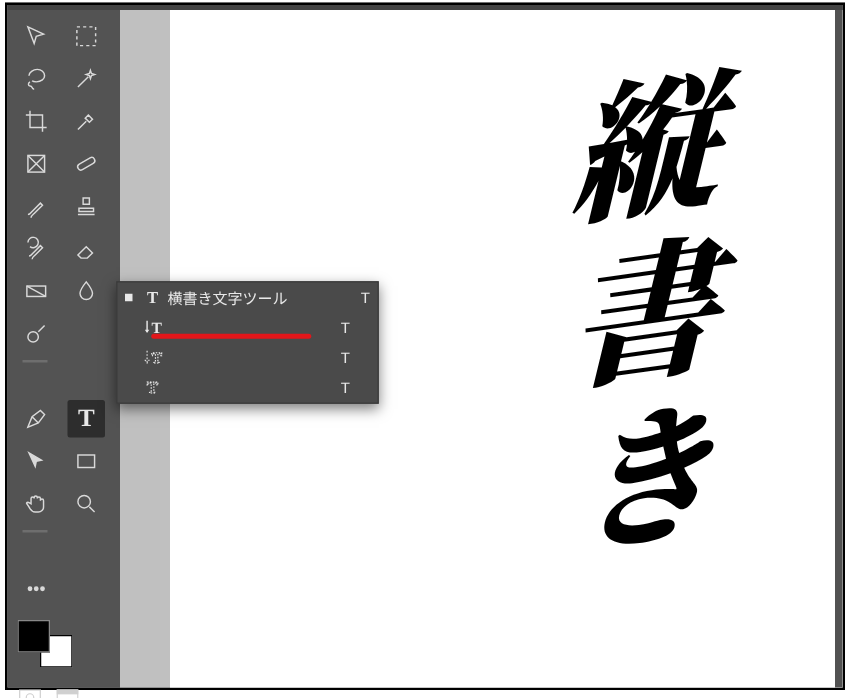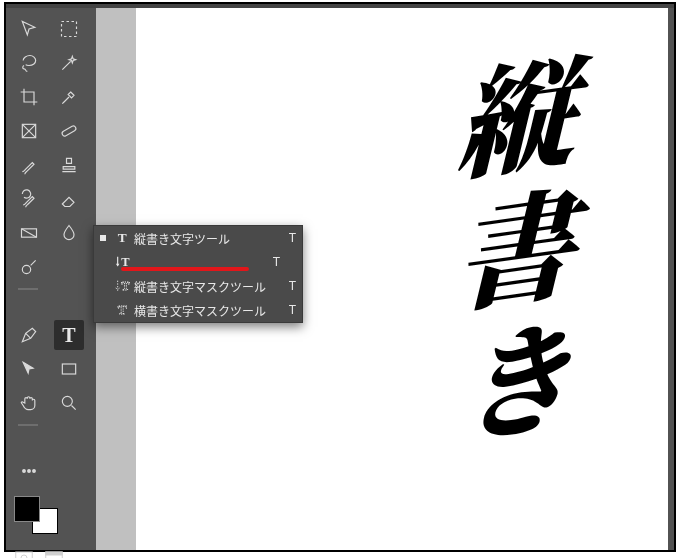--- a/index.html
+++ b/index.html
@@ -243,21 +243,21 @@
   </div>
 
   <div class="flyout">
     <div class="flyout-row">
       <span class="dot"></span>
       <span class="ico">
         <svg viewBox="0 0 18 18">
             <text x="3" y="14" font-family="Georgia,serif" font-size="15" font-weight="700">T</text>
           </svg>
       </span>
-      <span>縦書き文字ツール</span>
+      <span>横書き文字ツール</span>
       <span class="sc">T</span>
     </div>
     <div class="flyout-row">
       <span class="dot hidden"></span>
       <span class="ico">
         <svg viewBox="0 0 18 18">
             <path d="M3 3v10" stroke="#e8e8e8" stroke-width="1.3" fill="none"></path>
             <path d="M1 11l2 3 2-3" fill="#e8e8e8"></path>
             <text x="7" y="14" font-family="Georgia,serif" font-size="14" font-weight="700">T</text>
           </svg>
@@ -266,29 +266,27 @@
     </div>
     <div class="flyout-row">
       <span class="dot hidden"></span>
       <span class="ico dotted">
         <svg viewBox="0 0 18 18">
             <path d="M3 3v10" stroke="#e8e8e8" stroke-width="1" fill="none" stroke-dasharray="1.5 1.5"></path>
             <path d="M1 11l2 3 2-3" fill="none" stroke="#e8e8e8" stroke-dasharray="1.5 1.5"></path>
             <text x="7" y="14" font-family="Georgia,serif" font-size="14" font-weight="700" fill="none" stroke="#e8e8e8" stroke-dasharray="1.3 1.3">T</text>
           </svg>
       </span>
-      <span>縦書き文字マスクツール</span>
       <span class="sc">T</span>
     </div>
     <div class="flyout-row">
       <span class="dot hidden"></span>
       <span class="ico dotted">
         <svg viewBox="0 0 18 18">
             <text x="3" y="14" font-family="Georgia,serif" font-size="15" font-weight="700" fill="none" stroke="#e8e8e8" stroke-dasharray="1.3 1.3">T</text>
           </svg>
       </span>
-      <span>横書き文字マスクツール</span>
       <span class="sc">T</span>
     </div>
   </div>
 
   <div class="red-underline"></div>
 </div>
 
 </body></html>

